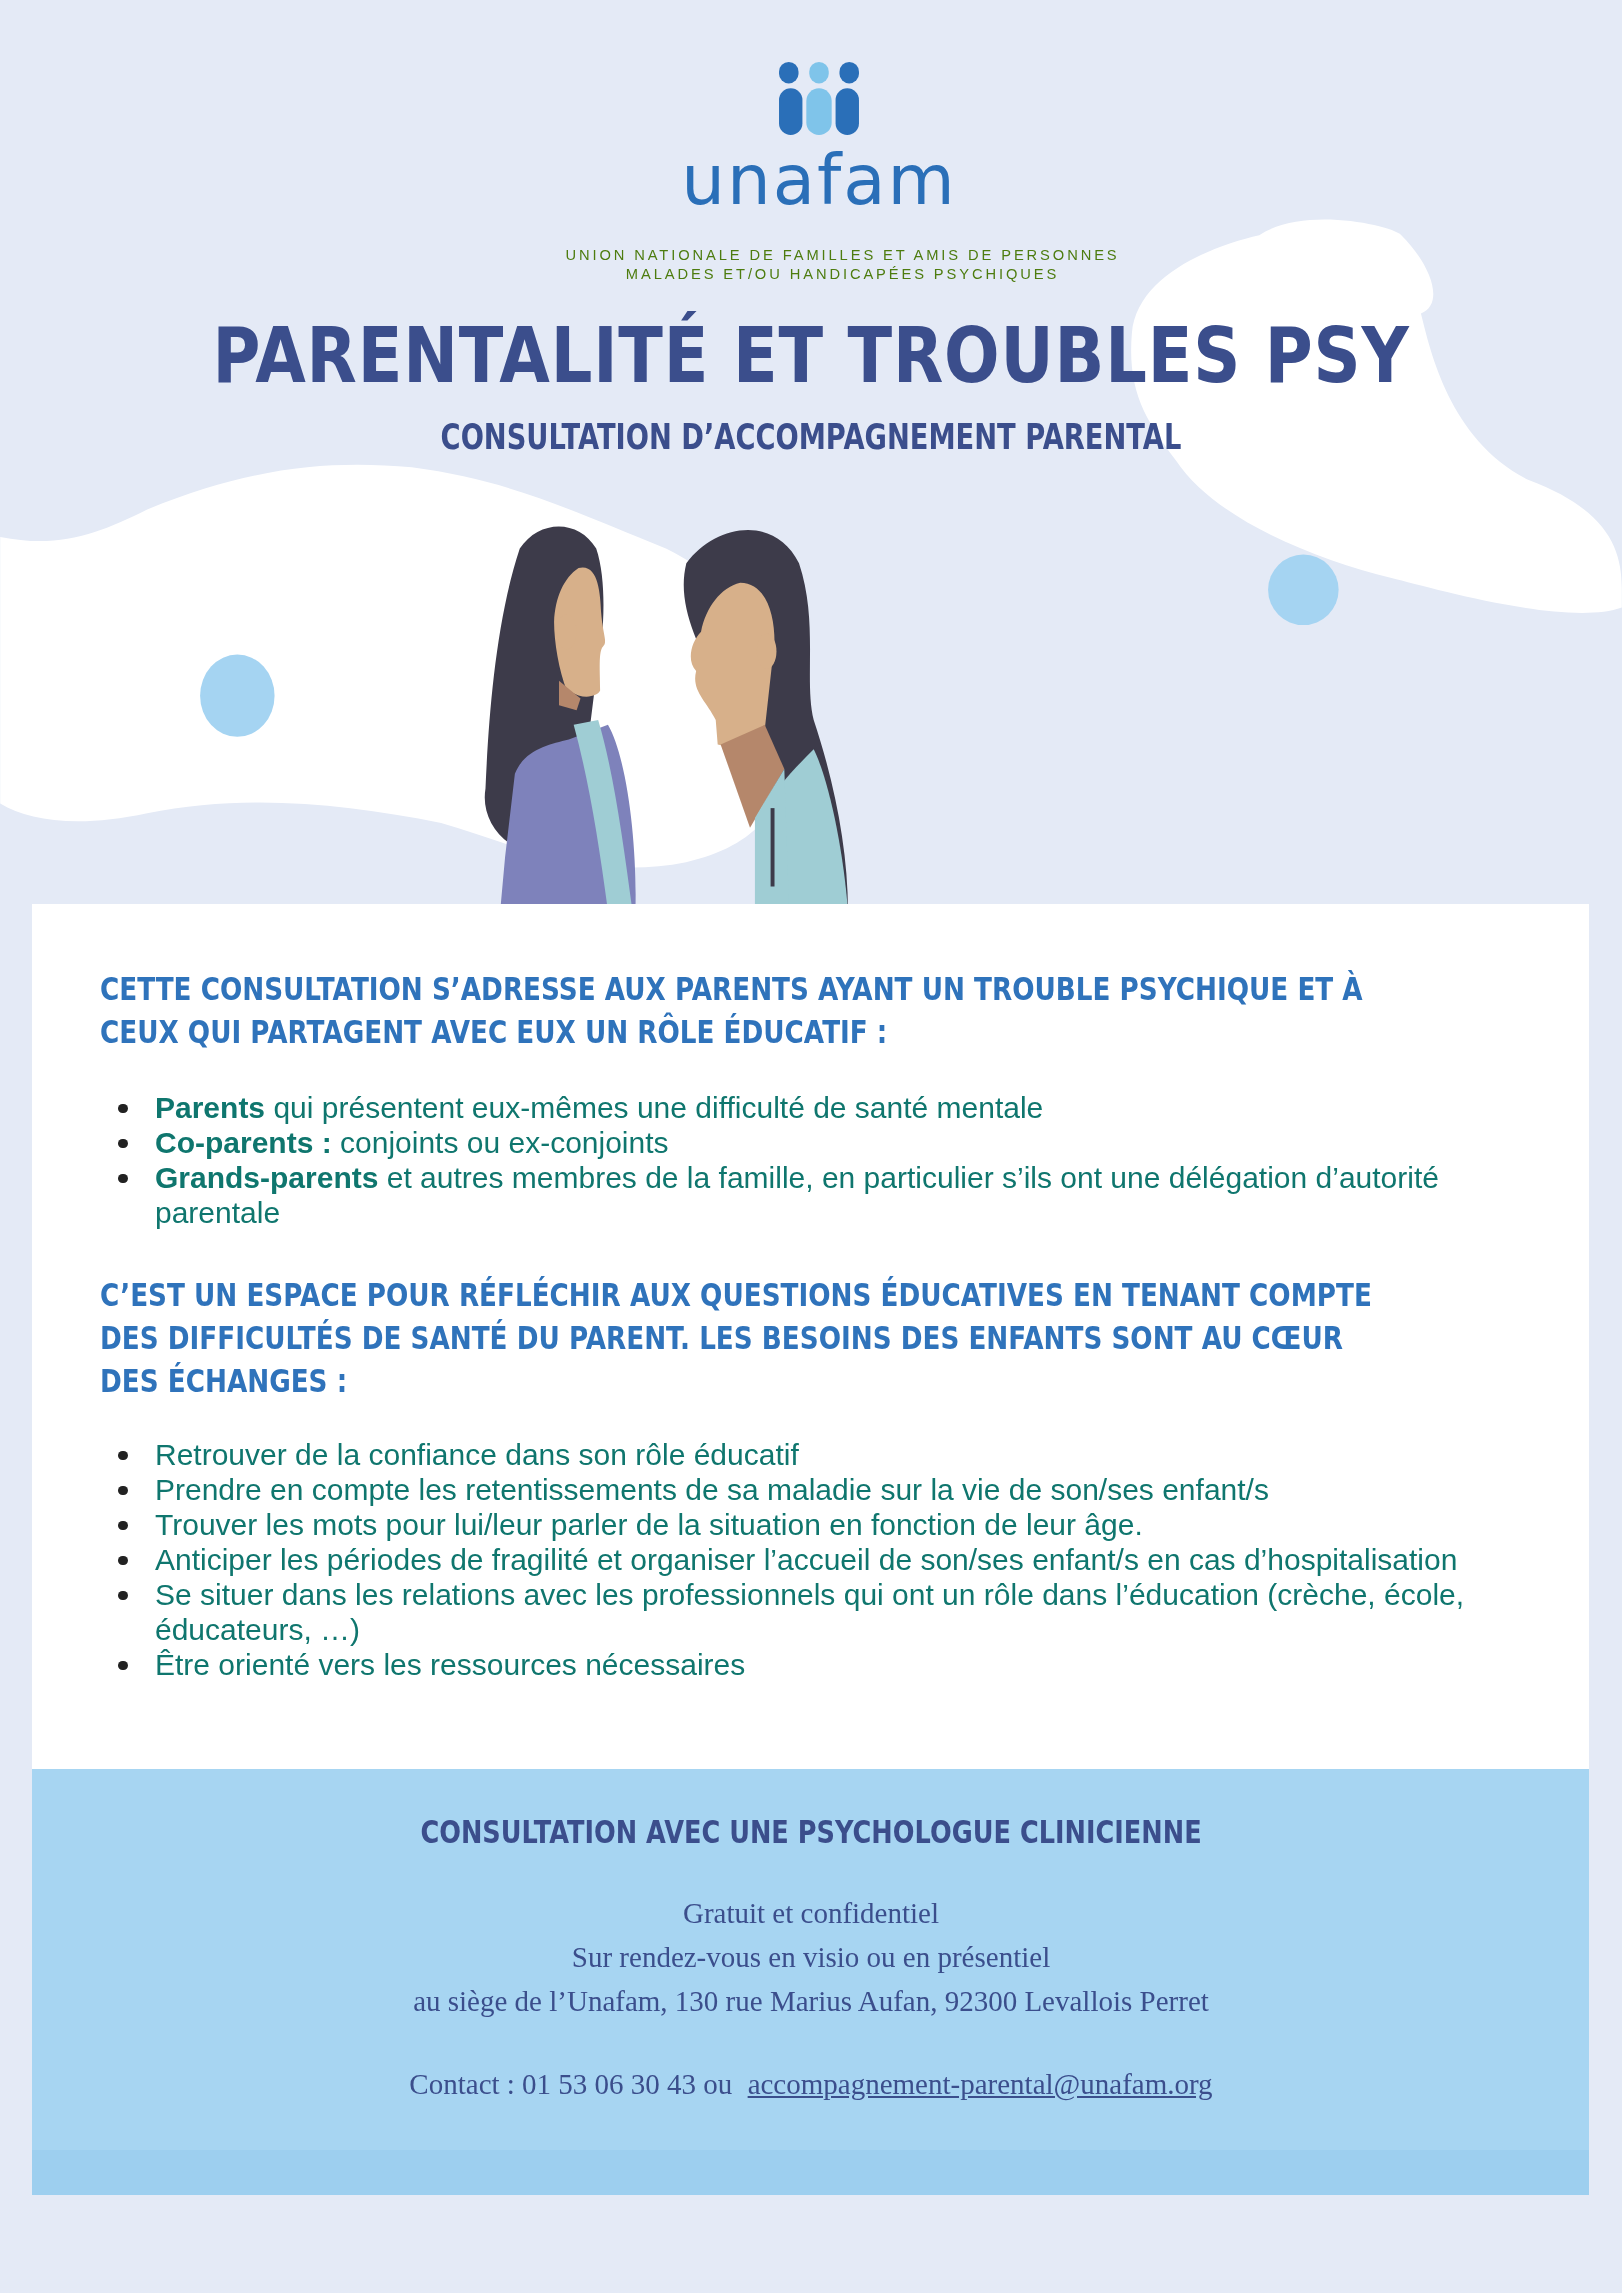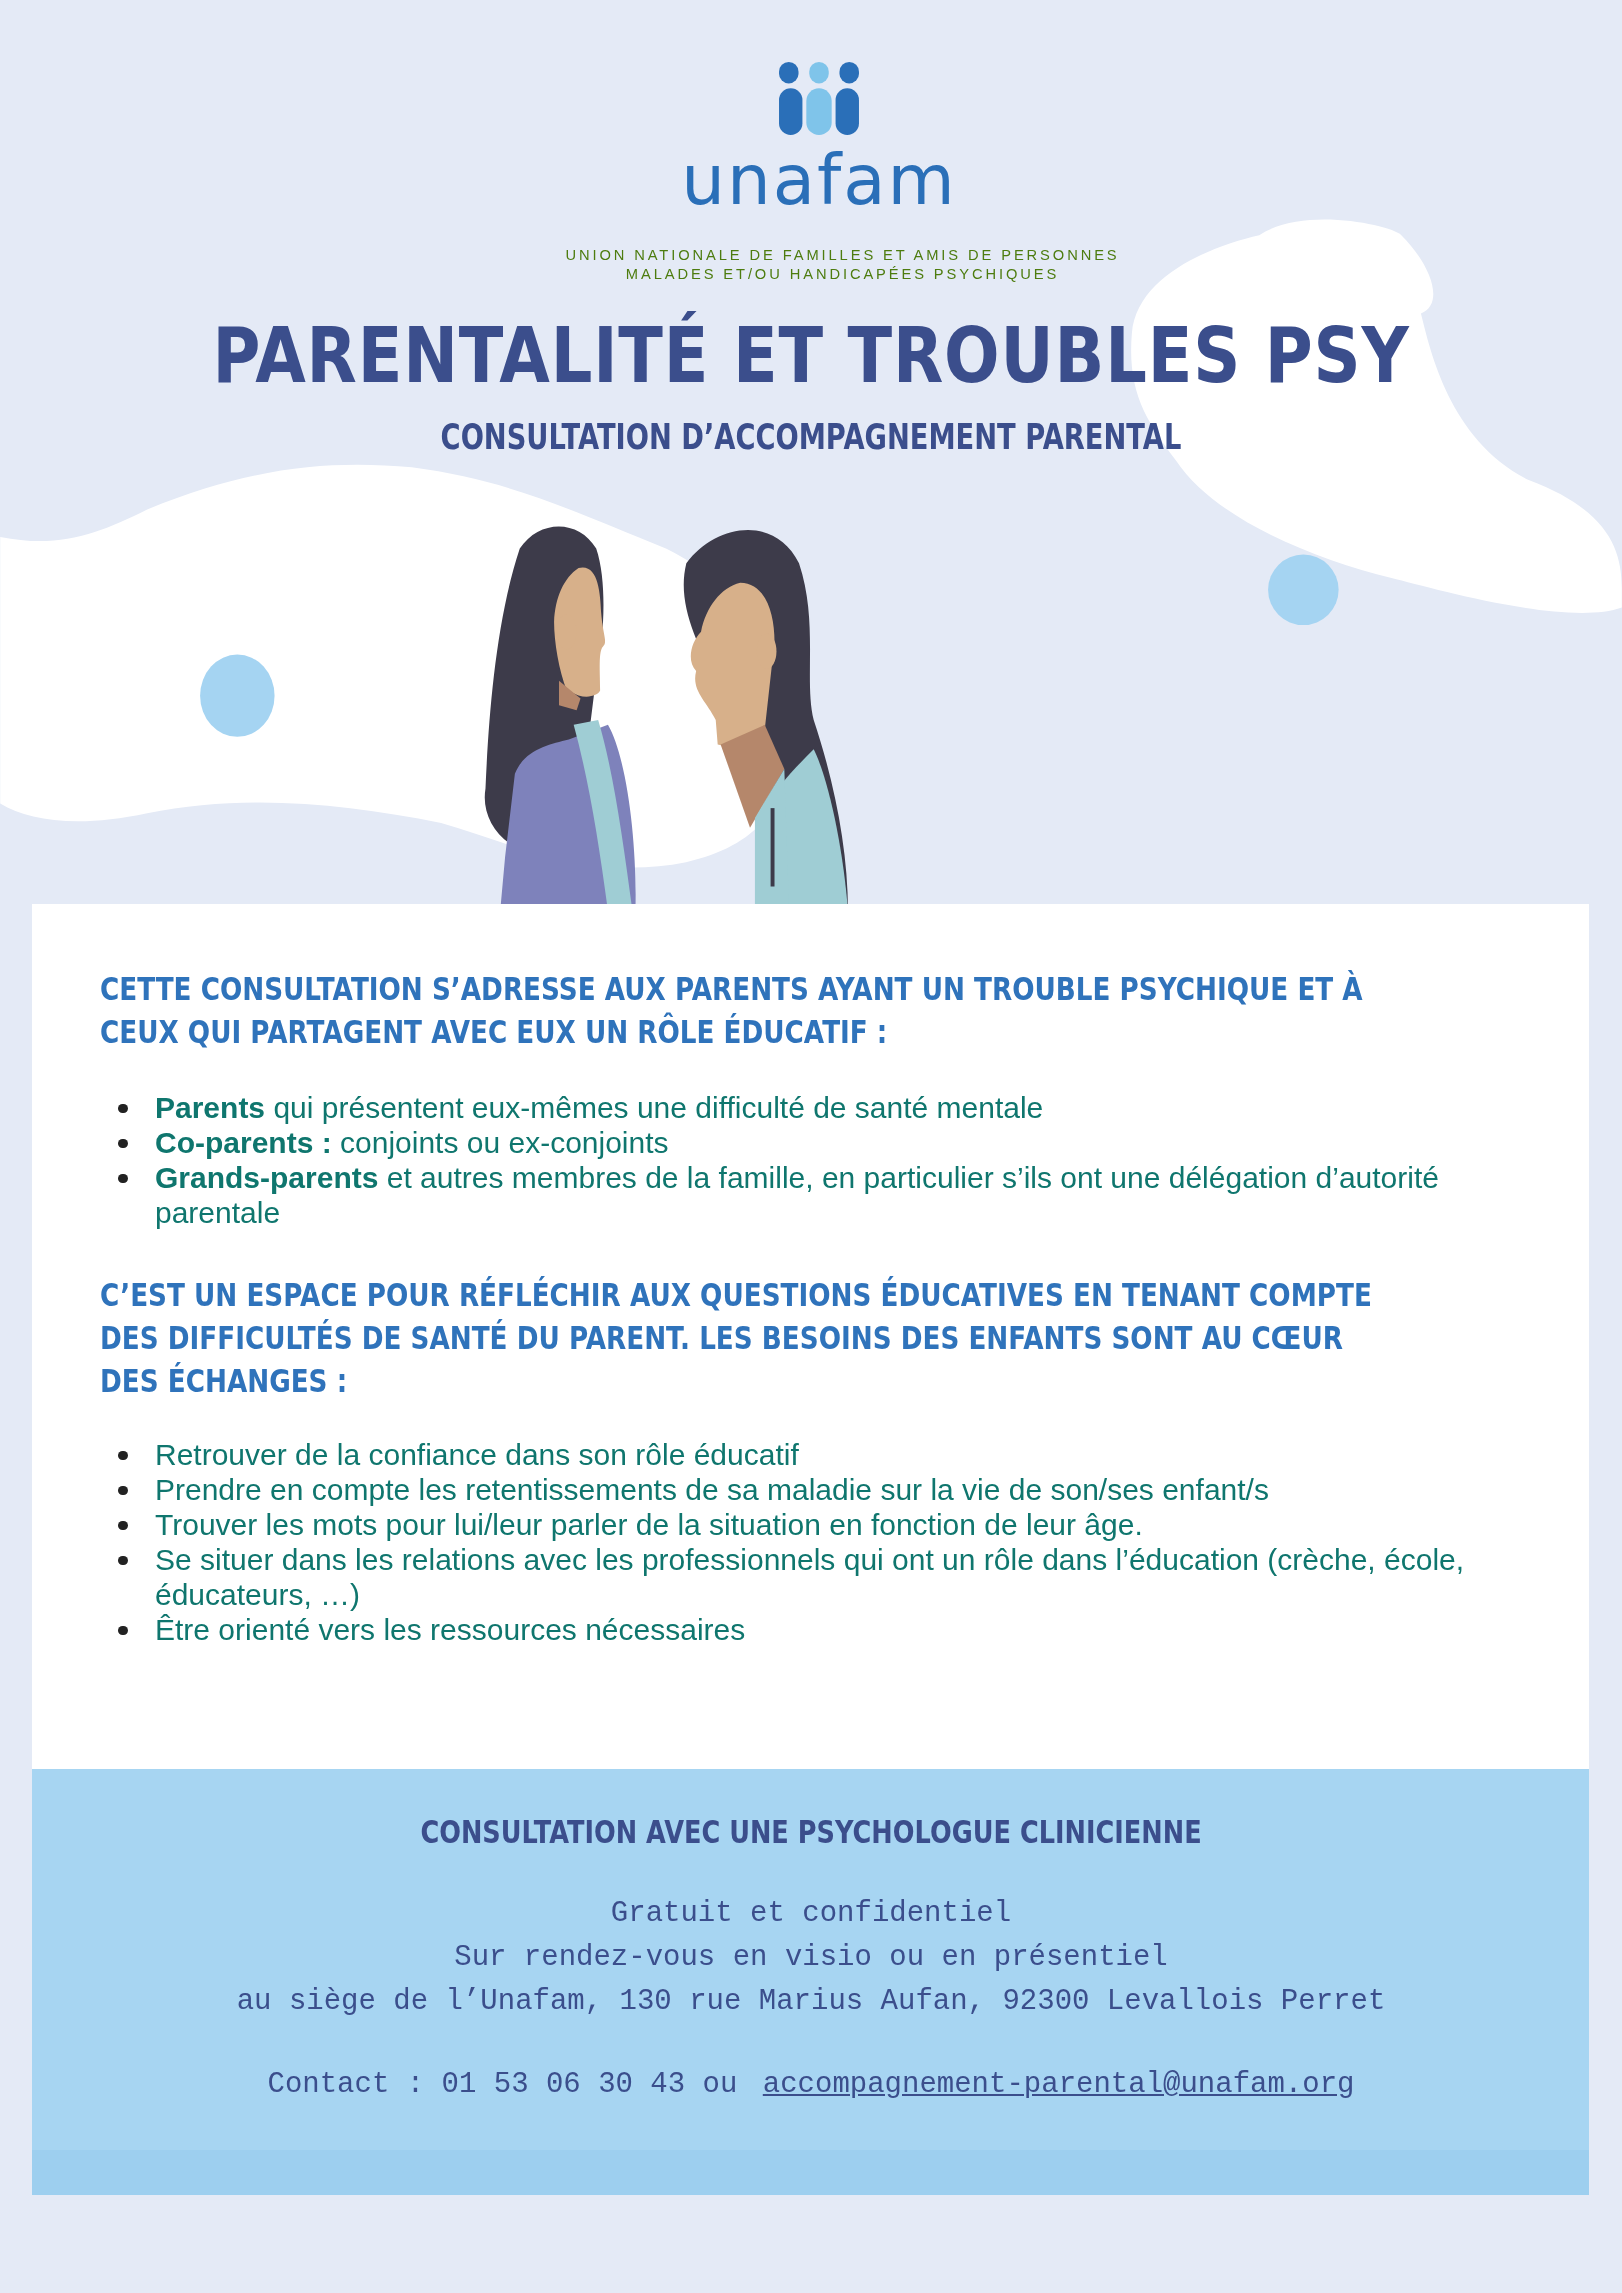--- a/index.html
+++ b/index.html
@@ -62,21 +62,21 @@
   }
   ul.list li b { font-weight:bold; }
 
   .blue-heading {
     position:absolute; left:0; width:1622px; top:1811px; text-align:center;
     font-family:"DejaVu Sans", sans-serif; font-weight:bold; font-size:32px; color:#3b4e8c;
     transform:scaleX(0.8); transform-origin:center; line-height:43px;
   }
   .info {
     position:absolute; left:0; width:1622px; text-align:center;
-    font-family:Liberation Mono, monospace; font-size:29px; color:#3b4e8c; line-height:35px;
+    font-family:Liberation Serif, serif; font-size:29px; color:#3b4e8c; line-height:35px;
   }
   .info a { color:#3b4e8c; text-decoration:underline;margin-left:8px; }
 </style>
 </head>
 <body>
 
 <svg class="bg-svg" width="1622" height="921" viewBox="0 0 1655 940">
 
   <path d="M1285 240 C1330 210 1420 230 1430 240 C1460 270 1475 310 1450 320 C1460 360 1480 450 1560 490 C1640 520 1655 560 1655 600 L1655 620 C1600 640 1460 600 1420 590 C1340 570 1240 530 1200 470 C1170 430 1150 400 1155 340 C1160 280 1240 250 1285 240 Z" fill="#ffffff"></path>
 
@@ -144,20 +144,21 @@
 
 <div class="heading" style="top:1274px">
   <div>C’EST UN ESPACE POUR RÉFLÉCHIR AUX QUESTIONS ÉDUCATIVES EN TENANT COMPTE</div>
   <div>DES DIFFICULTÉS DE SANTÉ DU PARENT. LES BESOINS DES ENFANTS SONT AU CŒUR</div>
   <div>DES ÉCHANGES :</div>
 </div>
 <ul class="list" style="top:1437px">
   <li>Retrouver de la confiance dans son rôle éducatif</li>
   <li>Prendre en compte les retentissements de sa maladie sur la vie de son/ses enfant/s</li>
   <li>Trouver les mots pour lui/leur parler de la situation en fonction de leur âge.</li>
+  <li style="width:1392px">Anticiper les périodes de fragilité et organiser l’accueil de son/ses enfant/s en cas d’hospitalisation</li>
   <li style="width:1431px">Se situer dans les relations avec les professionnels qui ont un rôle dans l’éducation (crèche, école, éducateurs, …)</li>
   <li>Être orienté vers les ressources nécessaires</li>
 </ul>
 
 <div class="panel-blue"></div>
 <div class="panel-blue-bottom"></div>
 
 <div class="blue-heading">CONSULTATION AVEC UNE PSYCHOLOGUE CLINICIENNE</div>
 <div class="info" style="top:1896px">Gratuit et confidentiel</div>
 <div class="info" style="top:1940px">Sur rendez-vous en visio ou en présentiel</div>

